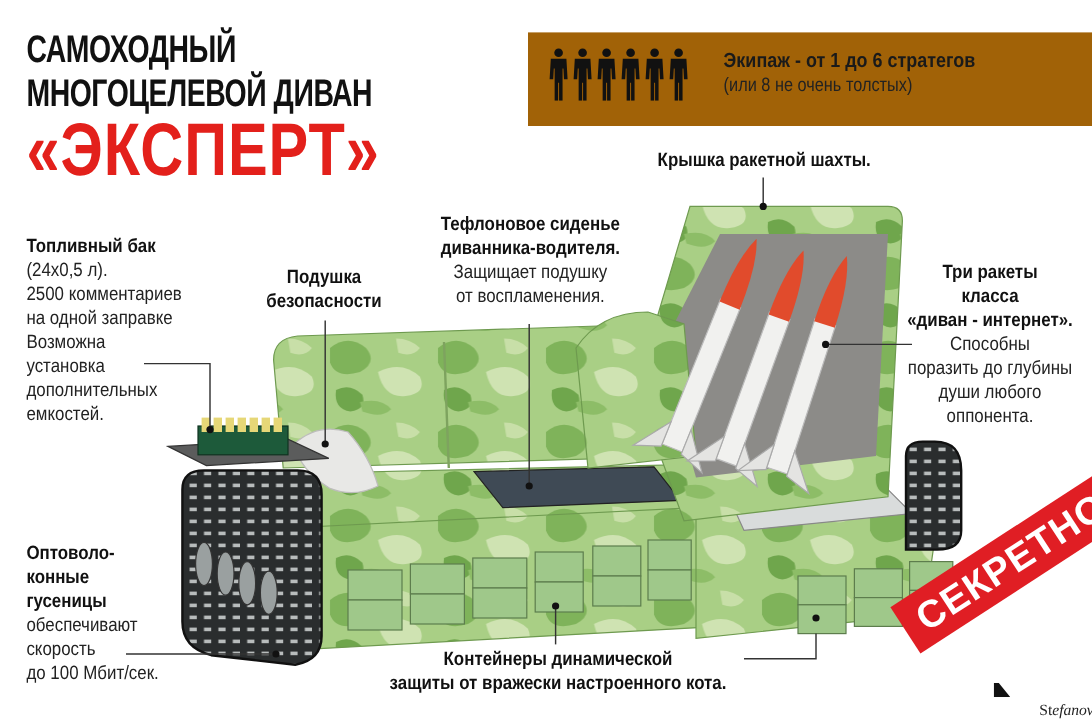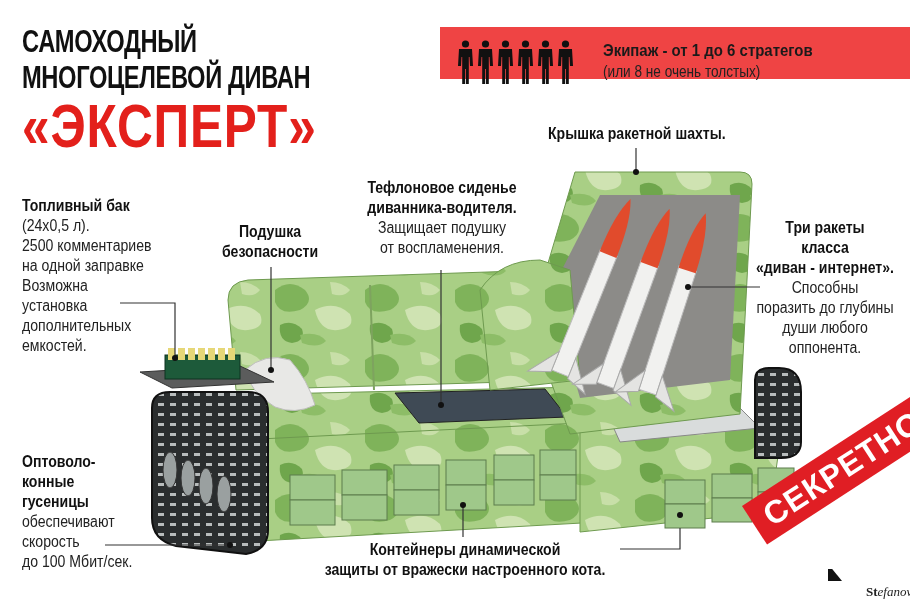--- a/index.html
+++ b/index.html
@@ -4,35 +4,35 @@
 <style>
   * { box-sizing: border-box; margin: 0; padding: 0; }
   html, body { width: 910px; height: 605px; overflow: hidden; background: #ffffff; }
   body { position: relative; font-family: "Liberation Sans", sans-serif; color: #1a1a1a; }
 
   .title { position: absolute; left: 22px; font-family: "Liberation Sans", sans-serif; font-weight: 700; letter-spacing: -0.5px; transform-origin: left top; }
   .title.l1 { top: 24px; font-size: 32px; transform: scaleX(0.74); color: #111; line-height: 34px; }
   .title.l2 { top: 60px; font-size: 32px; transform: scaleX(0.74); color: #111; line-height: 34px; white-space: nowrap; }
   .title.l3 { top: 95px; font-size: 62px; transform: scaleX(0.80); color: #e3201b; line-height: 62px; white-space: nowrap; letter-spacing: 1px; }
 
-  .crew { position: absolute; left: 440px; top: 27px; width: 470px; height: 52px; background: #ef4444; }
+  .crew { position: absolute; left: 440px; top: 27px; width: 470px; height: 78px; background: #a16207; }
   .crew .people { position: absolute; left: 17px; top: 13px; display: flex; gap: 3px; }
   .crew .person { width: 17px; height: 44px; }
   .crew .c1 { position: absolute; left: 163px; top: 14px; font-weight: 700; font-size: 17px; white-space: nowrap; transform: scaleX(0.88); transform-origin: left; }
   .crew .c2 { position: absolute; left: 163px; top: 36px; font-size: 16px; white-space: nowrap; transform: scaleX(0.85); transform-origin: left; color: #222; }
 
   .lbl { position: absolute; font-size: 16px; line-height: 20px; transform-origin: left top; transform: scaleX(0.88); white-space: nowrap; color: #222; }
   .lbl b { font-weight: 700; color: #111; display: block; }
   .lbl span { display: block; }
   .center { text-align: center; transform-origin: center top; }
 
   .secret { position: absolute; left: 742px; top: 506px; width: 230px; height: 46px; background: #e01e24; transform: rotate(-33deg); transform-origin: left top; color: #fff; font-weight: 700; font-size: 32px; line-height: 46px; padding-left: 14px; letter-spacing: 1px; }
   .signature { position: absolute; left: 828px; top: 568px; font-family: "Liberation Serif", serif; font-style: italic; font-size: 13px; color: #222; }
   .signature .mark { display: inline-block; width: 14px; height: 12px; background: #111; clip-path: polygon(0 0, 30% 0, 100% 100%, 0 100%); vertical-align: -1px; margin-right: 1px; }
-  .signature b { font-style: normal; font-weight: 700; margin-left: 38px; }
+  .signature b { font-style: normal; font-weight: 400; margin-left: 38px; }
 </style>
 </head>
 <body>
 
 <div class="title l1">САМОХОДНЫЙ</div>
 <div class="title l2">МНОГОЦЕЛЕВОЙ ДИВАН</div>
 <div class="title l3">«ЭКСПЕРТ»</div>
 
 <div class="crew">
   <div class="people">

